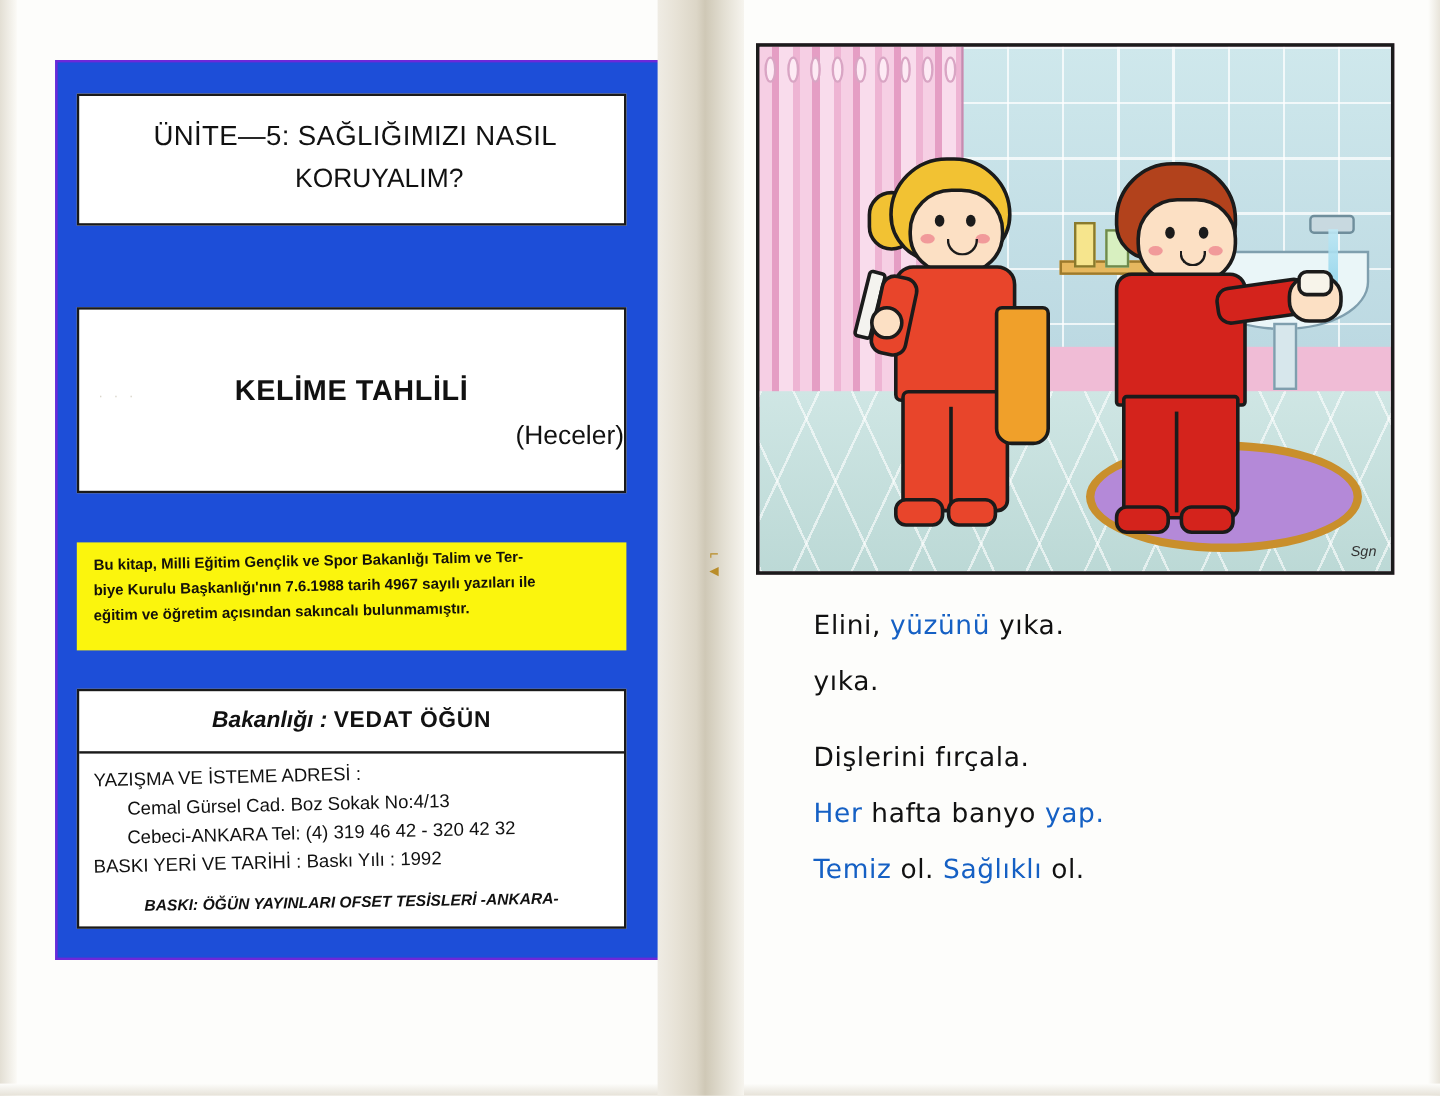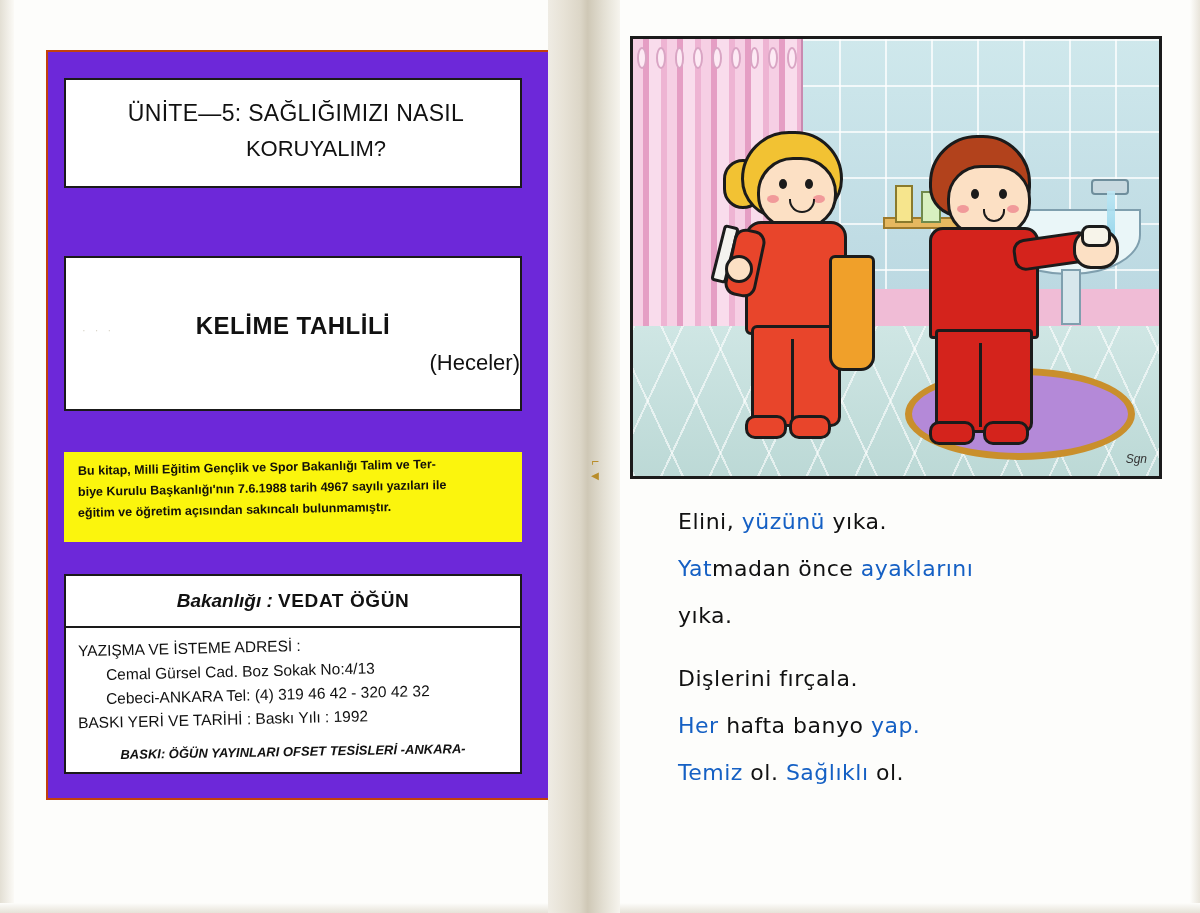--- a/index.html
+++ b/index.html
@@ -59,22 +59,22 @@
     background: linear-gradient(to top, #e6e2d8, #fdfdfb);
   }
 
   
   .left-page {
     position: absolute;
     left: 46px;
     top: 50px;
     width: 516px;
     height: 750px;
-    border: 2px solid #c2410c;
-    background: #6d28d9;
+    border: 2px solid #6d28d9;
+    background: #1d4ed8;
     box-sizing: border-box;
   }
   .box {
     position: absolute;
     border: 2px solid #1a1a1a;
     box-sizing: border-box;
     background: #ffffff;
   }
   .unit-box {
     left: 16px;
@@ -709,23 +709,20 @@
       <div class="boy-shoe r"></div>
 
       <div class="signature">Sgn</div>
     </div>
 
     <div class="text-block">
       <div class="tline">
         <span class="blk">Elini, </span><span class="blue">yüzünü </span><span class="blk">yıka.</span>
       </div>
       <div class="tline">
-        <span class="blue">Yat</span><span class="blk">madan </span><span class="blk">önce </span><span class="blue">ayaklarını</span>
-      </div>
-      <div class="tline">
         <span class="blk">yıka.</span>
       </div>
       <div class="tline gap">
         <span class="blk">Dişlerini fırçala.</span>
       </div>
       <div class="tline">
         <span class="blue">Her </span><span class="blk">hafta banyo </span><span class="blue">yap.</span>
       </div>
       <div class="tline">
         <span class="blue">Temiz </span><span class="blk">ol. </span><span class="blue">Sağlıklı </span><span class="blk">ol.</span>

